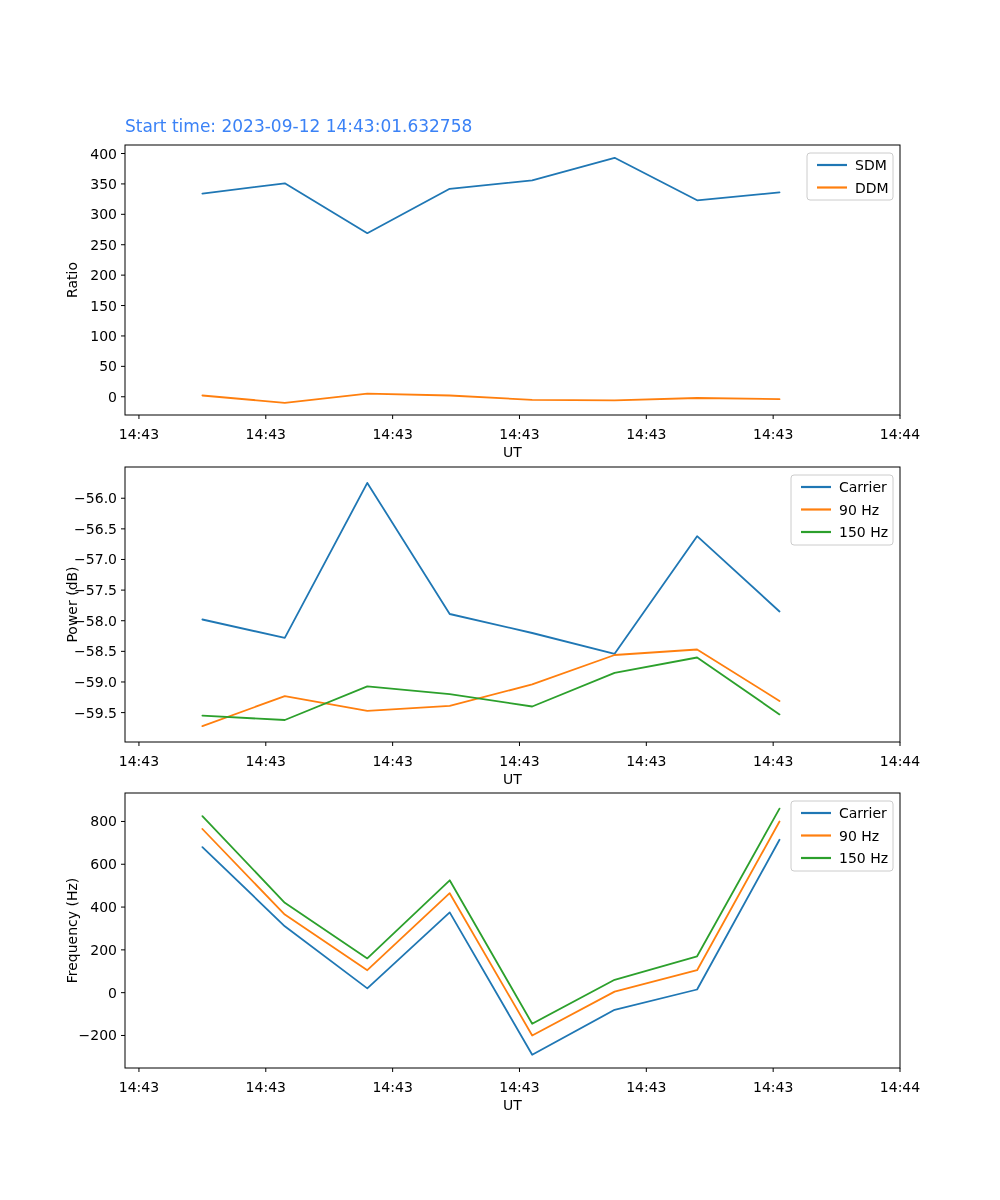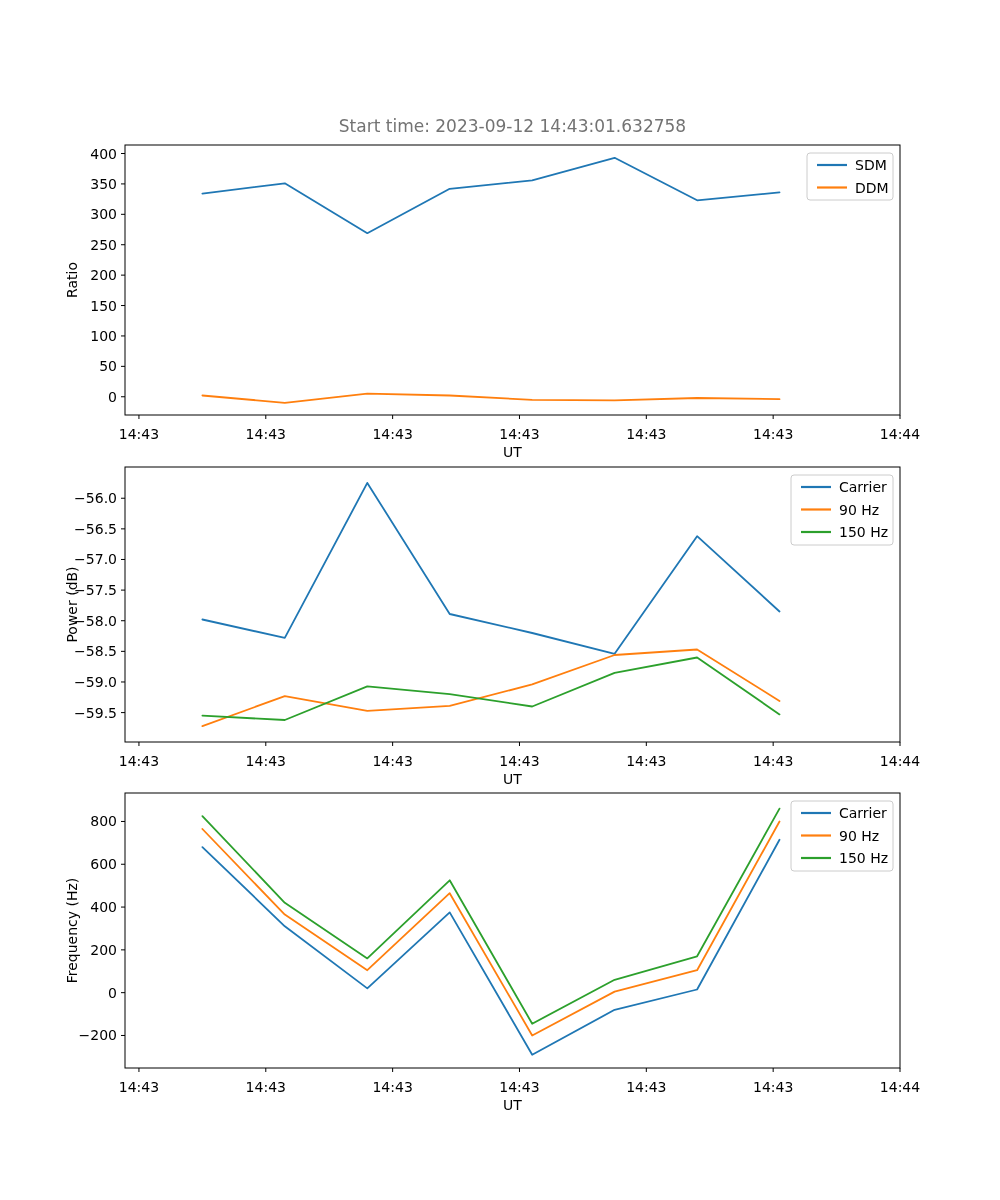--- a/index.html
+++ b/index.html
@@ -1,20 +1,20 @@
 <!DOCTYPE html>
 <html><head>
 <meta charset="utf-8">
 <style>
   html,body{margin:0;padding:0;background:#fff;}
   body{width:1000px;height:1200px;position:relative;font-family:"DejaVu Sans",sans-serif;}
   .figure{position:absolute;left:0;top:0;width:1000px;height:1200px;background:#ffffff;}
   .fig-title{
     position:absolute;left:125px;top:116px;width:775px;
-    text-align:center;font-size:17px;color:#737373;white-space:nowrap;
+    font-size:17px;color:#3b82f6;white-space:nowrap;
   }
   svg.chart{position:absolute;left:0;display:block;}
   #chart-0{top:0;}
   #chart-1{top:460px;}
   #chart-2{top:790px;}
 </style>
 </head>
 <body>
 
 <div class="figure">

